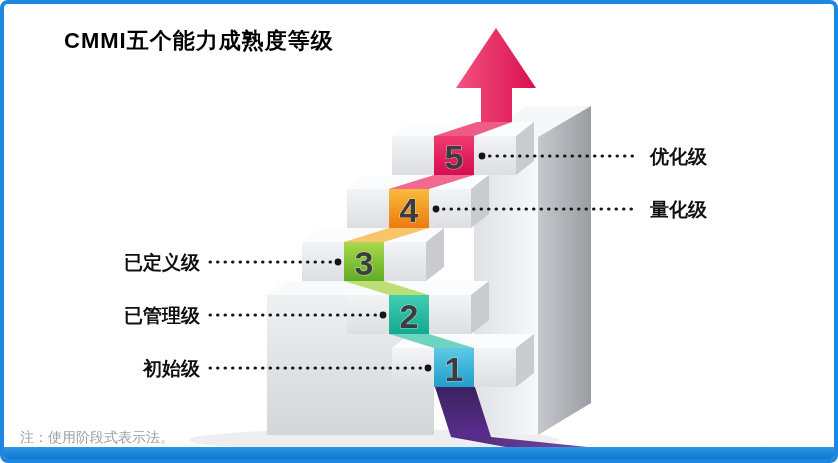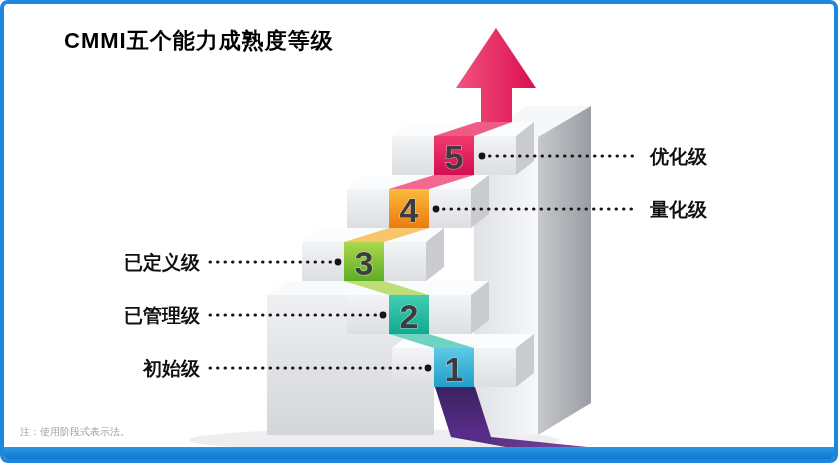--- a/index.html
+++ b/index.html
@@ -7,21 +7,21 @@
     position:relative;width:838px;height:463px;box-sizing:border-box;
     border:4px solid #1d86de;border-radius:8px;overflow:hidden;background:#ffffff;
     font-family:"Liberation Sans",sans-serif;
     padding-left:48px;
   }
   .slide-title{
     position:absolute;left:60px;top:22px;font-size:22px;font-weight:700;color:#000;
     letter-spacing:1px;z-index:3;
   }
   .slide-note{
-    position:absolute;left:16px;bottom:20px;font-size:10px;color:#9aa0a6;z-index:3;
+    position:absolute;left:16px;bottom:12px;font-size:14px;color:#9aa0a6;z-index:3;
   }
   .bottom-bar{
     position:absolute;left:0;right:0;bottom:0;height:12px;z-index:2;
     background:linear-gradient(180deg,#2b97e6,#1177cc);
   }
   svg.stage{position:absolute;left:0;top:0;z-index:1;}
   .num{font:700 34px "Liberation Sans",sans-serif;fill:#3c3c3e;
        paint-order:stroke;stroke:#ffffff;stroke-opacity:.5;stroke-width:1.2px;}
   .lbl{font:700 19px "Liberation Sans",sans-serif;fill:#101010;}
   .dot-line{stroke:#151515;stroke-width:3;stroke-linecap:round;

